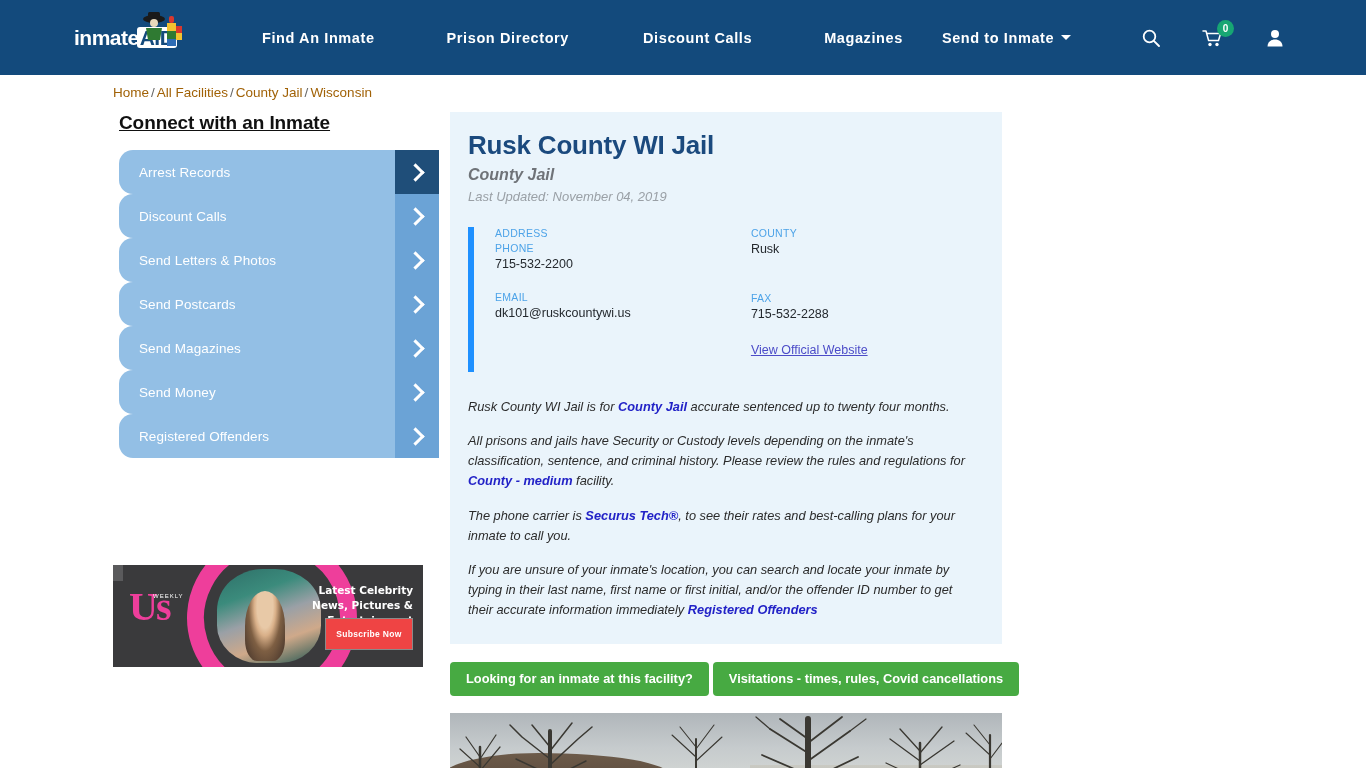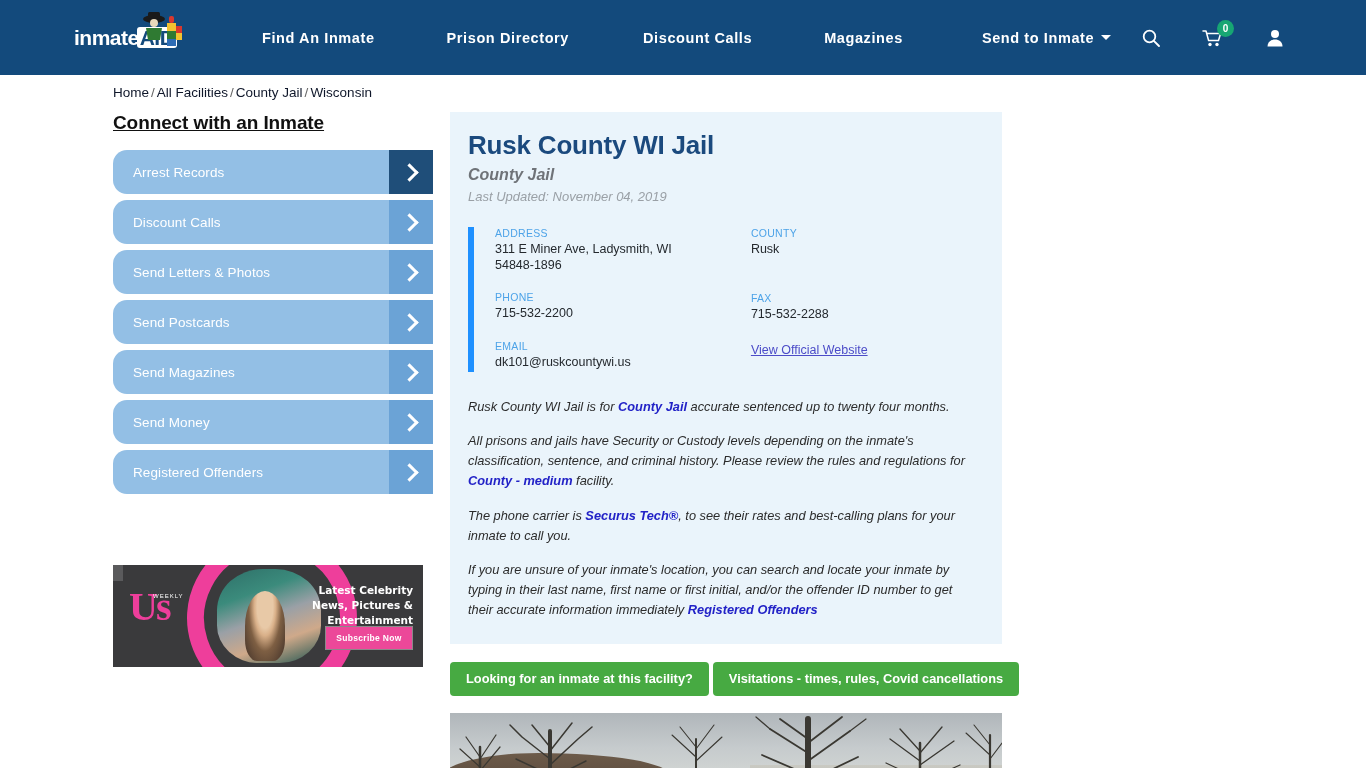--- a/index.html
+++ b/index.html
@@ -52,21 +52,21 @@
     font-weight: bold;
     letter-spacing: 0.6px;
     text-decoration: none;
     white-space: nowrap;
     cursor: pointer;
     display: flex; align-items: center; text-align: right;
   }
   .nav-gap-1 { margin-right: 72px; }
   .nav-gap-2 { margin-right: 74px; }
   .nav-gap-3 { margin-right: 72px; }
-  .nav-gap-4 { margin-right: 79px; }
+  .nav-gap-4 { margin-right: 39px; }
   .caret {
     display: inline-block;
     width: 0; height: 0;
     border-left: 5px solid transparent;
     border-right: 5px solid transparent;
     border-top: 5px solid #ffffff;
     margin-left: 7px;
   }
 
   .nav-icons {
@@ -91,40 +91,39 @@
     display: flex; align-items: center; justify-content: center;
     padding: 0 3px;
   }
 
   
   .breadcrumb {
     position: absolute; left: 113px; top: 85px;
     font-size: 13.5px; color: #333;
   }
   .breadcrumb a {
-    color: #0f172a; text-decoration: none; cursor: pointer;
+    color: #a16207; text-decoration: none; cursor: pointer;
   }
   .breadcrumb .sep { color: #666; margin: 0 2px; }
 
   
   .sidebar {
-    position: absolute; left: 113px; top: 112px;
+    position: absolute; left: 119px; top: 112px;
     width: 320px;
   }
   .sidebar-title {
     font-size: 19px; font-weight: bold; color: #111;
     text-decoration: underline;
     margin: 0 0 16px 0;
     letter-spacing: -0.1px;
   }
   .side-btn {
     position: relative;
     height: 44px;
     background: #93BFE5;
-    margin-bottom: 6px;
     display: flex; align-items: center;
     cursor: pointer;
     border-radius: 14px;
   }
   .side-btn-label {
     color: #ffffff;
     font-size: 13.5px;
     padding-left: 20px;
     letter-spacing: 0.1px;
   }
@@ -190,22 +189,22 @@
   .ad-text {
     position: absolute; right: 10px; top: 18px;
     width: 114px;
     color: #ffffff;
     font-size: 10.5px; font-weight: bold;
     text-align: right; line-height: 1.45;
     font-family: "DejaVu Sans", sans-serif;
   }
   .ad-cta {
     position: absolute; right: 10px; bottom: 17px;
-    width: 88px; height: 24px;
-    background: #ec4899;
+    width: 88px; height: 32px;
+    background: #ef4444;
     border: 1px solid #8a8a8a;
     color: #ffffff;
     font-size: 8.5px; font-weight: bold;
     display: flex; align-items: center; justify-content: center;
     letter-spacing: 0.3px;
     cursor: pointer;
   }
 
   
   .main {
@@ -457,21 +456,20 @@
   <div class="facility-card">
     <h1 class="facility-title">Rusk County WI Jail</h1>
     <div class="facility-subtitle">County Jail</div>
     <div class="facility-updated">Last Updated: November 04, 2019</div>
 
     <div class="contact-block">
       <div class="accent-bar"></div>
       <div class="contact-grid">
         <div class="contact-col">
           <div class="c-label">ADDRESS</div>
-          <div class="c-value">311 E Miner Ave, Ladysmith, WI 54848-1896</div>
           <div class="c-label">PHONE</div>
           <div class="c-value">715-532-2200</div>
           <div class="c-label">EMAIL</div>
           <div class="c-value last">dk101@ruskcountywi.us</div>
         </div>
         <div class="contact-col right">
           <div class="c-label">COUNTY</div>
           <div class="c-value" style="margin-bottom:34px">Rusk</div>
           <div class="c-label">FAX</div>
           <div class="c-value">715-532-2288</div>

